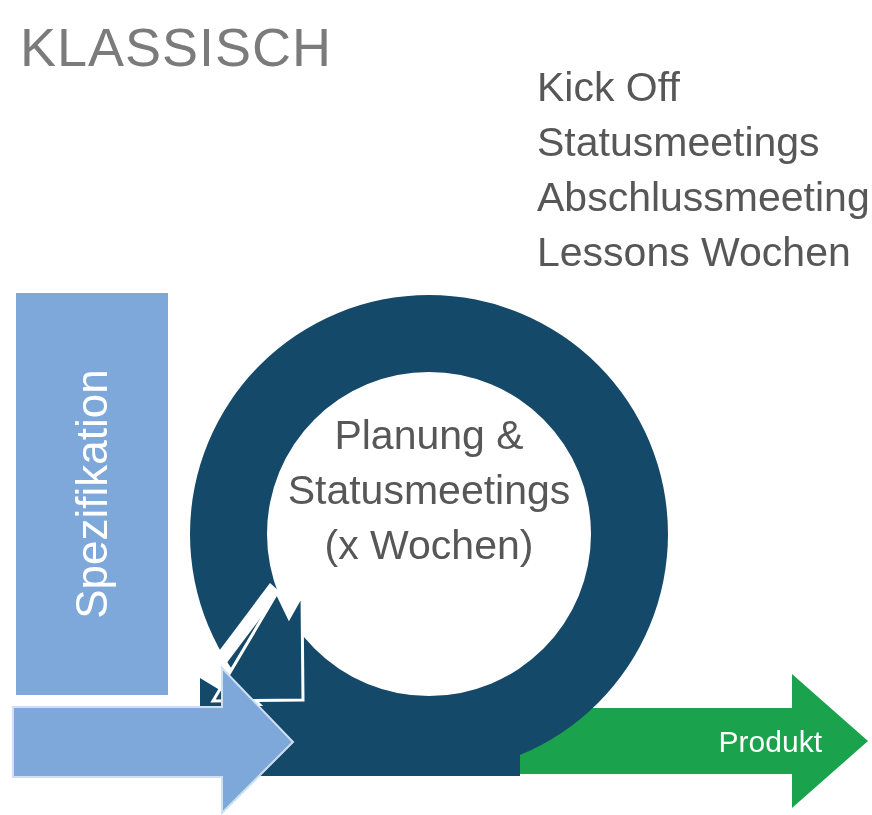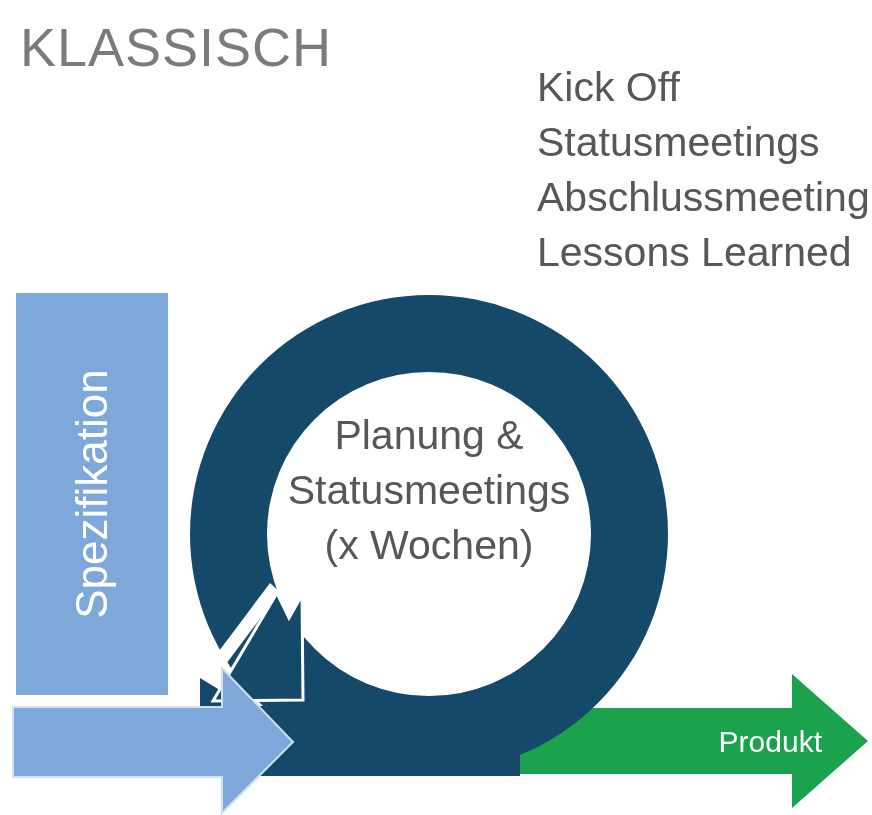--- a/index.html
+++ b/index.html
@@ -74,21 +74,21 @@
 
     <polygon points="13,707 222,707 222,668 293,742 222,813 222,777 13,777" style="fill:var(--c-lightblue);stroke:var(--c-lightblue-edge)" stroke-width="2"></polygon>
   </svg>
 
   <div class="title">KLASSISCH</div>
 
   <div class="meetings">
     <div>Kick Off</div>
     <div>Statusmeetings</div>
     <div>Abschlussmeeting</div>
-    <div>Lessons Learned</div>
+    <div>Lessons Wochen</div>
   </div>
 
   <div class="spec-box">
     <span class="spec-label">Spezifikation</span>
   </div>
 
   <div class="loop-text">
     <div>Planung &amp;</div>
     <div>Statusmeetings</div>
     <div>(x Wochen)</div>

